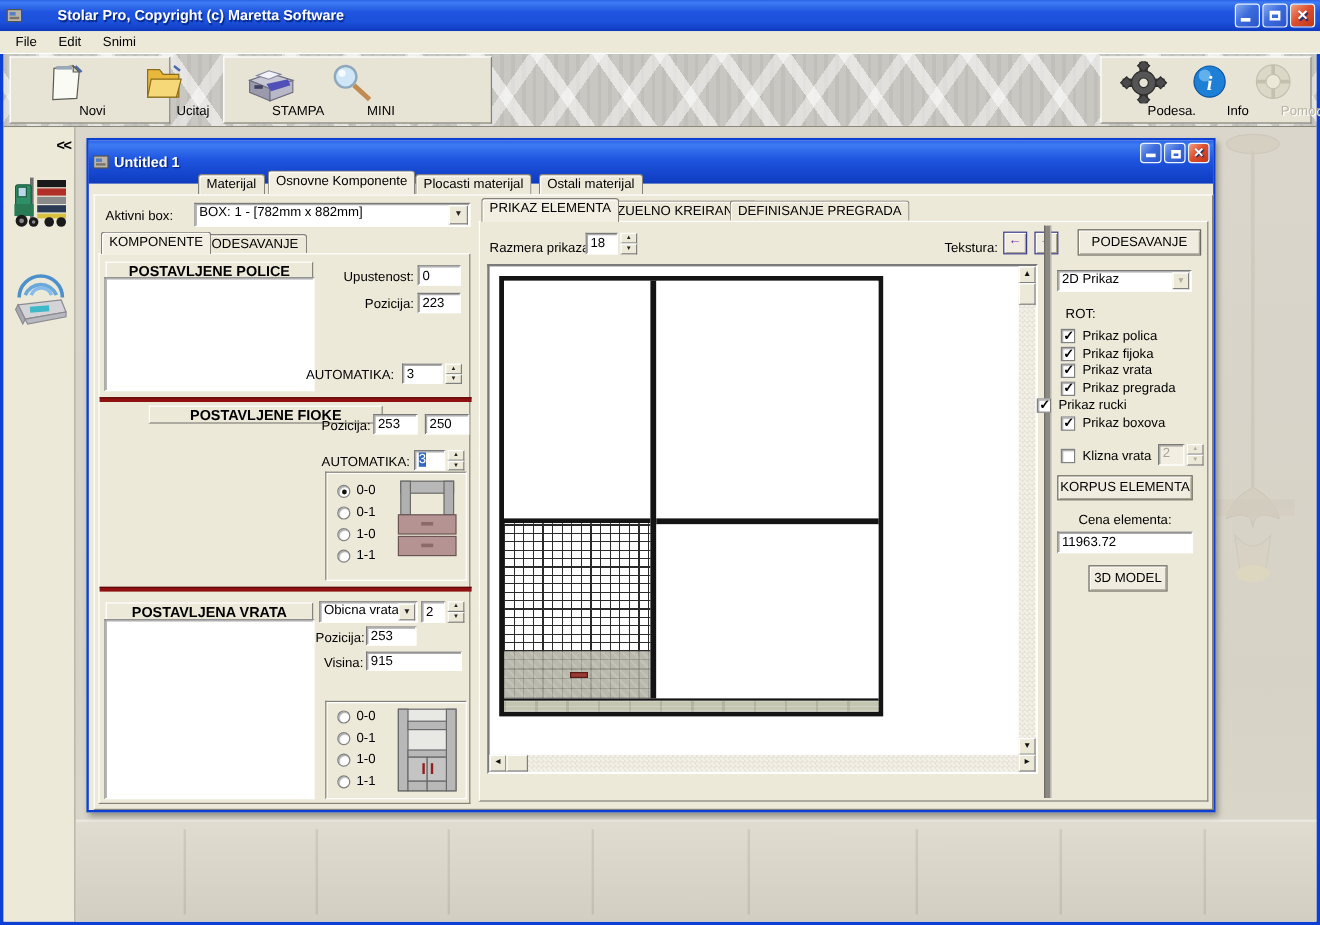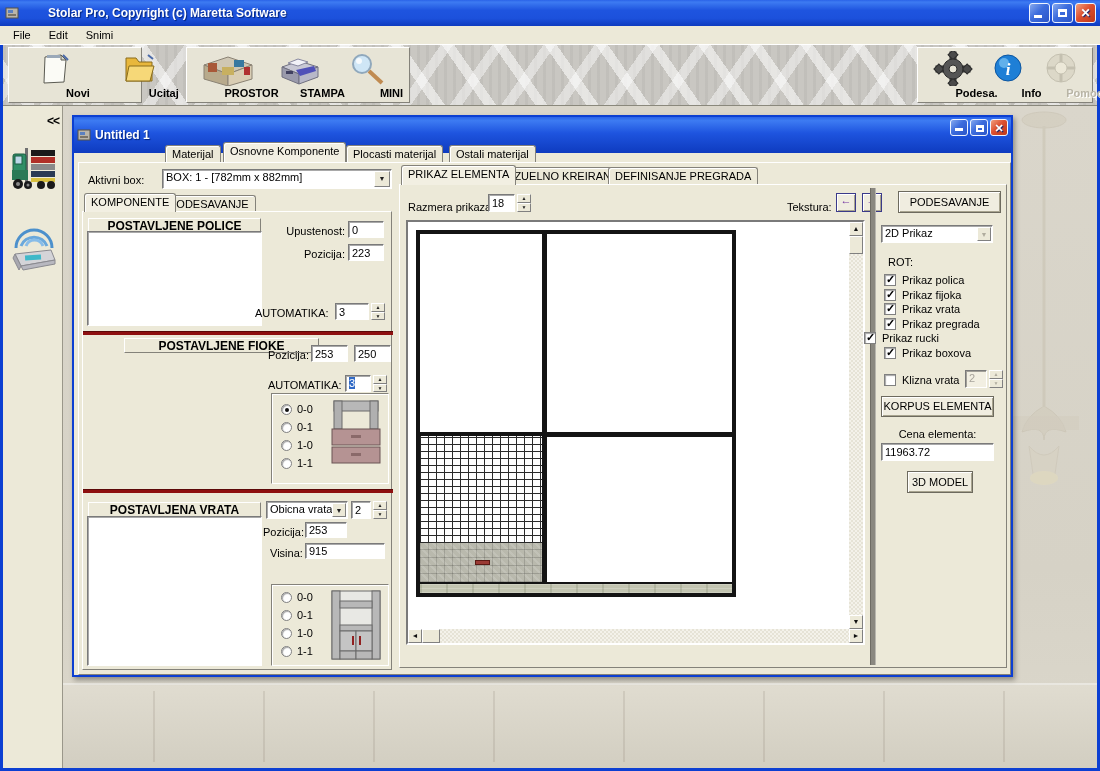--- a/index.html
+++ b/index.html
@@ -31,21 +31,21 @@
     background-color:#c9c7c2;
     background-image:
       repeating-linear-gradient(55deg,rgba(255,255,255,0) 0 16px,rgba(255,255,255,.55) 16px 26px,rgba(255,255,255,0) 26px 42px),
       repeating-linear-gradient(-55deg,rgba(255,255,255,0) 0 16px,rgba(255,255,255,.45) 16px 26px,rgba(255,255,255,0) 26px 42px),
       repeating-linear-gradient(90deg,rgba(0,0,0,.04) 0 3px,rgba(0,0,0,0) 3px 9px);
     border-bottom:1px solid #8a887c;}
   .tb-panel{position:absolute;top:2px;height:56px;background:#E7E4D6;
     border:1px solid;border-color:#fff #84827a #84827a #fff;display:flex;align-items:flex-start;padding:2px 6px;gap:4px;}
   .tb-btn{display:flex;flex-direction:column;align-items:center;justify-content:flex-end;height:50px;padding:1px 4px;}
   .tb-btn svg{display:block;}
-  .tb-label{font-weight:bold;margin-top:1px;padding-left:47px;}
+  .tb-label{font-weight:normal;margin-top:1px;padding-left:47px;}
   .tb-label.disabled{color:#b9b5a6;text-shadow:1px 1px 0 #fff;}
 
   
   .sidebar{left:3px;top:106px;width:60px;height:662px;background:#ECE9D8;border-right:1px solid #9a978a;}
   .collapse-btn{position:absolute;right:3px;top:8px;font-weight:bold;font-size:12px;letter-spacing:-1px;}
   .side-icon{position:absolute;left:8px;}
 
   
   .mdi{left:63px;top:106px;width:1034px;height:662px;background:linear-gradient(to bottom,#DAD6CB 0%,#D6D2C6 70%,#DCD8CC 100%);overflow:hidden;}
   .kitchen-band{position:absolute;left:0;bottom:0;width:100%;height:85px;
@@ -186,32 +186,20 @@
           <rect x="8" y="16" width="18" height="13" fill="#f4f4f0"></rect>
           <rect x="8" y="26" width="18" height="3" fill="#c04080"></rect>
           <rect x="8" y="26" width="6" height="3" fill="#4080c0"></rect>
           <rect x="20" y="26" width="6" height="3" fill="#40a060"></rect>
         </svg>
         <span class="tb-label">Snimi</span>
       </div>
     </div>
 
     <div class="tb-panel" style="left:183px;width:224px;">
-      <div class="tb-btn" style="width:70px;">
-        <svg width="56" height="33">
-          <polygon points="4,12 28,4 52,12 28,21" fill="#cfc7b4" stroke="#8a8274"></polygon>
-          <polygon points="4,12 4,26 28,33 28,21" fill="#b8aa8c" stroke="#8a8274"></polygon>
-          <polygon points="52,12 52,26 28,33 28,21" fill="#d9cdb4" stroke="#8a8274"></polygon>
-          <rect x="8" y="10" width="9" height="9" fill="#a85838"></rect>
-          <rect x="34" y="7" width="10" height="7" fill="#3878a0"></rect>
-          <rect x="22" y="14" width="12" height="8" fill="#c8b060"></rect>
-          <rect x="44" y="14" width="6" height="8" fill="#b03030"></rect>
-        </svg>
-        <span class="tb-label">PROSTOR</span>
-      </div>
       <div class="tb-btn" style="width:64px;">
         <svg width="50" height="33">
           <polygon points="8,14 25,8 44,14 25,21" fill="#c8c8d4" stroke="#707080"></polygon>
           <polygon points="8,14 8,24 25,31 25,21" fill="#9a9aac" stroke="#707080"></polygon>
           <polygon points="44,14 44,24 25,31 25,21" fill="#b8b8c8" stroke="#707080"></polygon>
           <polygon points="14,10 24,6 34,9 24,13" fill="#f2f2f8" stroke="#8888a0"></polygon>
           <polygon points="22,17 40,13 42,18 26,23" fill="#5050b8"></polygon>
           <rect x="12" y="18" width="7" height="3" fill="#404060"></rect>
         </svg>
         <span class="tb-label">STAMPA</span>

